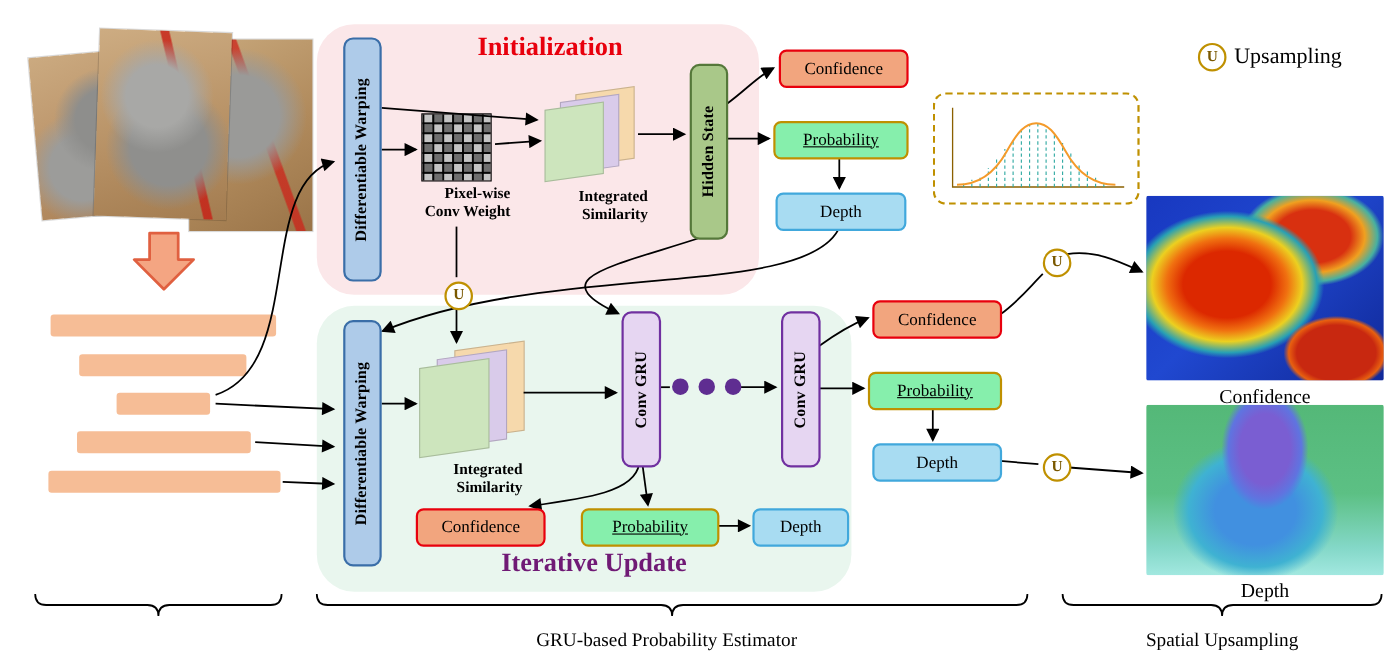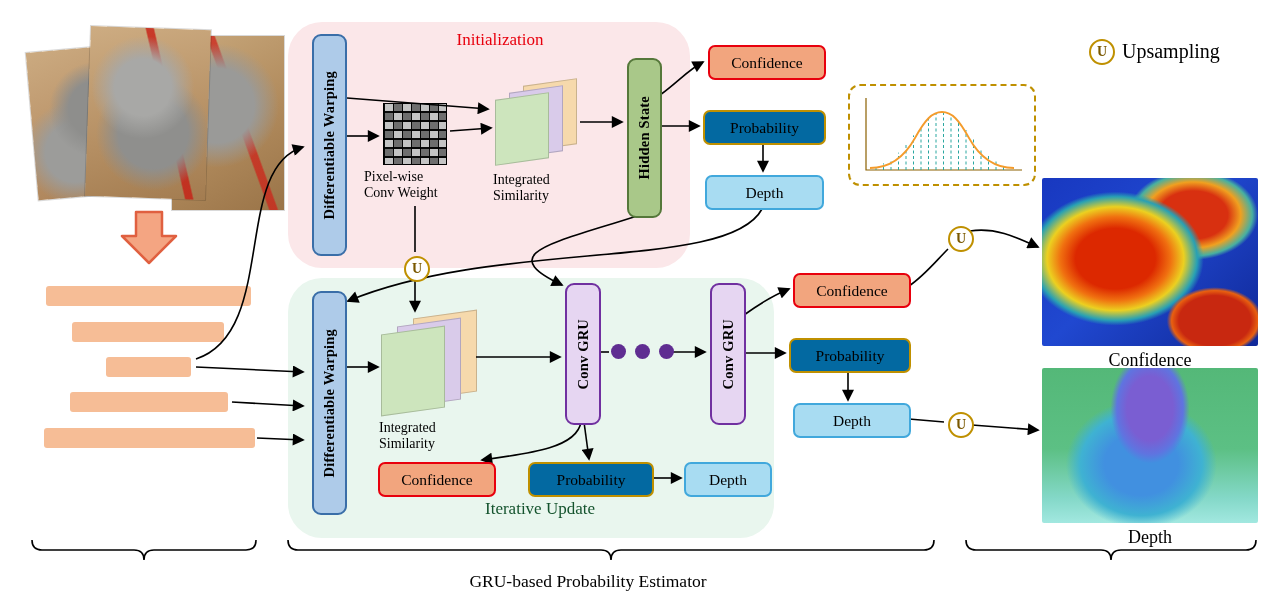--- a/index.html
+++ b/index.html
@@ -4,36 +4,36 @@
 <style>
   html,body{margin:0;padding:0;background:#fff;}
   .stage{position:relative;width:1266px;height:609px;background:#fff;
          font-family:"Liberation Serif",serif;color:#000;overflow:hidden;}
   .abs{position:absolute;}
 
   
   .panel{position:absolute;border-radius:34px;z-index:1;}
   .panel-init{left:288px;top:22px;width:402px;height:246px;background:#fbe7e9;}
   .panel-iter{left:288px;top:278px;width:486px;height:260px;background:#e9f6ee;}
-  .panel-title{position:absolute;z-index:4;font-weight:400;font-size:17px;text-align:center;}
+  .panel-title{position:absolute;z-index:4;font-weight:700;font-size:24px;text-align:center;}
 
   
   .vblock{position:absolute;z-index:4;border-radius:9px;border:2px solid;
           display:flex;align-items:center;justify-content:center;}
   .vtext{writing-mode:vertical-rl;transform:rotate(180deg);font-size:14.5px;font-weight:700;
          white-space:nowrap;letter-spacing:.2px;}
   .warp{background:#aecbe9;border-color:#3a6ea8;}
   .hidden{background:#a9c889;border-color:#55783a;}
   .gru{background:#e6d6f2;border-color:#7030a0;}
 
   
   .hbox{position:absolute;z-index:4;border-radius:7px;border:2.5px solid;height:31px;
         display:flex;align-items:center;justify-content:center;font-size:15.5px;}
   .conf{background:#f2a57e;border-color:#e8000d;}
-  .prob{background:#0369a1;border-color:#bf9000;}
+  .prob{background:#86efac;border-color:#bf9000;text-decoration:underline;}
   .dep{background:#a8dcf2;border-color:#41a8dc;}
 
   
   .fbar{position:absolute;height:20px;border-radius:3px;background:#f6bd96;z-index:2;}
 
   
   .photo{position:absolute;z-index:2;box-shadow:0 0 0 1px rgba(0,0,0,.15);}
 
   
   .gridimg{position:absolute;z-index:2;border:1px solid #000;
@@ -42,21 +42,21 @@
       repeating-linear-gradient(90deg, rgba(0,0,0,.95) 0 1.5px, transparent 1.5px 9px),
       repeating-conic-gradient(#6e6e6e 0% 25%, #c4c4c4 25% 50%);
     background-size:9px 9px, 9px 9px, 18px 18px;}
 
   
   .plane{position:absolute;border:1px solid rgba(0,0,0,.18);transform:skewY(-8deg);}
   .plane-o{background:#f6d9ac;}
   .plane-p{background:#d9cbea;}
   .plane-g{background:#cde5bd;}
 
-  .small-label{position:absolute;z-index:4;font-size:14px;text-align:left;line-height:1.15;}
+  .small-label{position:absolute;z-index:4;font-size:14px;text-align:right;line-height:1.15;font-weight:bold;}
 
   
   .ubadge{position:absolute;z-index:5;width:22px;height:22px;border-radius:50%;
           border:2px solid #bf9000;background:#fff;color:#7a5800;font-weight:700;font-size:14px;
           display:flex;align-items:center;justify-content:center;}
 
   .dots{position:absolute;z-index:4;display:flex;gap:9px;}
   .dot{width:15px;height:15px;border-radius:50%;background:#5f2d91;}
 
   .gauss{position:absolute;z-index:4;border:2.5px dashed #bf9000;border-radius:12px;background:#fff;}
@@ -109,21 +109,21 @@
 
   <div class="fbar" style="left:46px;top:286px;width:205px;"></div>
   <div class="fbar" style="left:72px;top:322px;width:152px;"></div>
   <div class="fbar" style="left:106px;top:357px;width:85px;"></div>
   <div class="fbar" style="left:70px;top:392px;width:158px;"></div>
   <div class="fbar" style="left:44px;top:428px;width:211px;"></div>
 
   <div class="panel panel-init"></div>
   <div class="panel panel-iter"></div>
   <div class="panel-title" style="left:395px;top:30px;width:210px;color:#e8000d;">Initialization</div>
-  <div class="panel-title" style="left:440px;top:499px;width:200px;color:#14532d;">Iterative Update</div>
+  <div class="panel-title" style="left:440px;top:499px;width:200px;color:#701a75;">Iterative Update</div>
 
   <div class="vblock warp" style="left:312px;top:34px;width:31px;height:218px;">
     <span class="vtext">Differentiable Warping</span>
   </div>
 
   <div class="gridimg" style="left:383px;top:103px;width:62px;height:60px;"></div>
   <div class="small-label" style="left:364px;top:169px;width:100px;">
     <div>Pixel-wise</div>
     <div>Conv Weight</div>
   </div>
@@ -294,14 +294,15 @@
   </svg>
 
   <svg class="toplayer" width="1266" height="40" style="left:0;top:536px;" viewBox="0 0 1266 40">
     <g stroke="#000" stroke-width="1.6" fill="none">
       <path d="M32,4 Q32,14 42,14 L134,14 Q144,14 144,24 Q144,14 154,14 L246,14 Q256,14 256,4"></path>
       <path d="M288,4 Q288,14 298,14 L601,14 Q611,14 611,24 Q611,14 621,14 L924,14 Q934,14 934,4"></path>
       <path d="M966,4 Q966,14 976,14 L1101,14 Q1111,14 1111,24 Q1111,14 1121,14 L1246,14 Q1256,14 1256,4"></path>
     </g>
   </svg>
 
-  <div class="caption" style="left:406px;top:571px;width:364px;">GRU-based Probability Estimator</div>
+  <div class="caption" style="left:424px;top:571px;width:364px;">GRU-based Probability Estimator</div>
+  <div class="caption" style="left:990px;top:571px;width:242px;">Spatial Upsampling</div>
 </div>
 
 </body></html>

